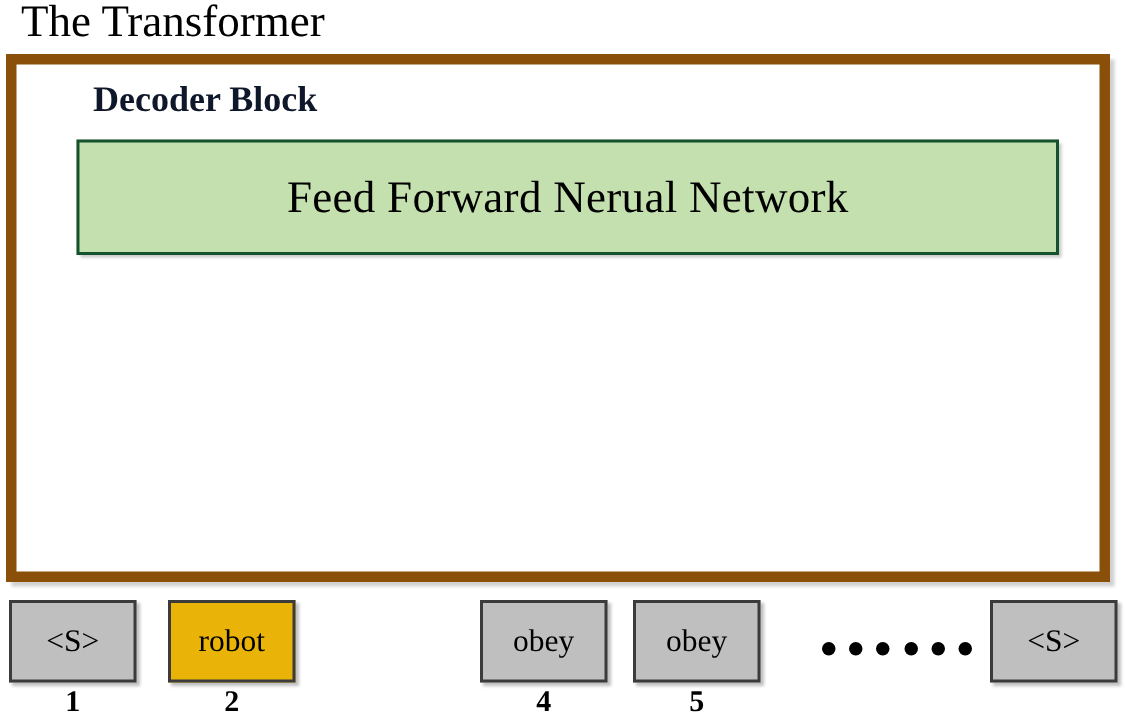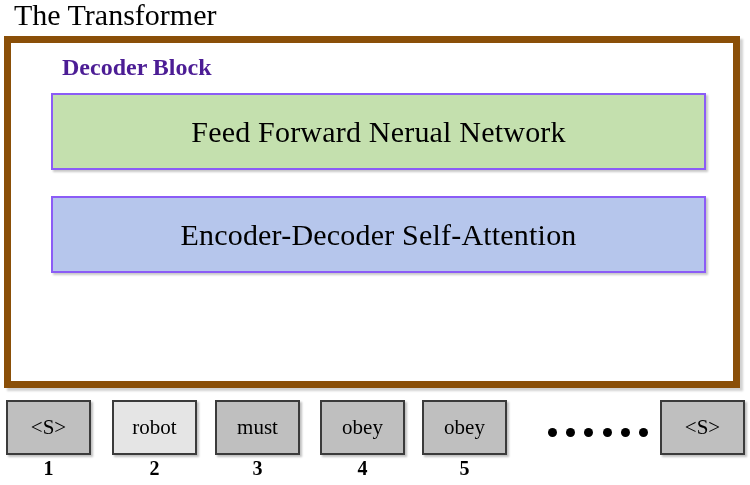--- a/index.html
+++ b/index.html
@@ -42,33 +42,33 @@
     box-shadow: 3px 3px 2px rgba(0,0,0,0.18);
   }
 
   
   #decoder-block-label {
     position: absolute;
     left: 62px;
     top: 53px;
     font-size: 24px;
     font-weight: 700;
-    color: #4c1d95;
+    color: #0f172a;
     white-space: nowrap;
     line-height: 28px;
   }
 
   
   .layer-box {
     position: absolute;
     left: 51px;
     width: 655px;
     height: 77px;
     box-sizing: border-box;
-    border: 2px solid #8b5cf6;
+    border: 2px solid #14532d;
     display: flex;
     align-items: center;
     justify-content: center;
     box-shadow: 2px 2px 2px rgba(0,0,0,0.22);
   }
   .layer-label {
     font-size: 30px;
     font-weight: 400;
     color: #000000;
     white-space: nowrap;
@@ -142,47 +142,38 @@
   <div id="page-title">The Transformer</div>
 
   <div id="transformer-frame" style="border-color: rgb(138, 79, 8);"></div>
 
   <div id="decoder-block-label">Decoder Block</div>
 
   <div class="layer-box" id="layer-ffnn" style="background: rgb(196, 224, 174);">
     <span class="layer-label">Feed Forward Nerual Network</span>
   </div>
 
-  <div class="layer-box" id="layer-encdec-att" style="background: rgb(182, 198, 236);">
-    <span class="layer-label">Encoder-Decoder Self-Attention</span>
-  </div>
 
 
   <div id="token-row">
 
     <div class="token-cell" style="left:6px">
       <div class="token-box" style="background: rgb(191, 191, 191);">
         <span class="token-text">&lt;S&gt;</span>
       </div>
       <div class="token-index">1</div>
     </div>
 
     <div class="token-cell" style="left:112px">
-      <div class="token-box" style="background: #e5e5e5;">
+      <div class="token-box" style="background: #eab308;">
         <span class="token-text">robot</span>
       </div>
       <div class="token-index">2</div>
     </div>
 
-    <div class="token-cell" style="left:215px">
-      <div class="token-box" style="background: rgb(191, 191, 191);">
-        <span class="token-text">must</span>
-      </div>
-      <div class="token-index">3</div>
-    </div>
 
     <div class="token-cell" style="left:320px">
       <div class="token-box" style="background: rgb(191, 191, 191);">
         <span class="token-text">obey</span>
       </div>
       <div class="token-index">4</div>
     </div>
 
     <div class="token-cell" style="left:422px">
       <div class="token-box" style="background: rgb(191, 191, 191);">

